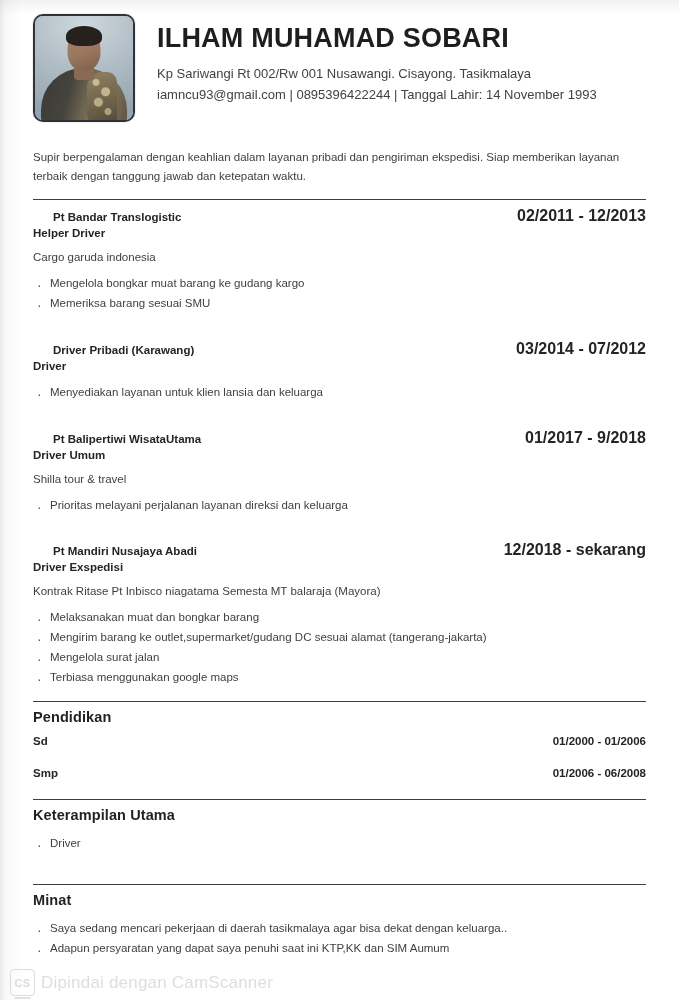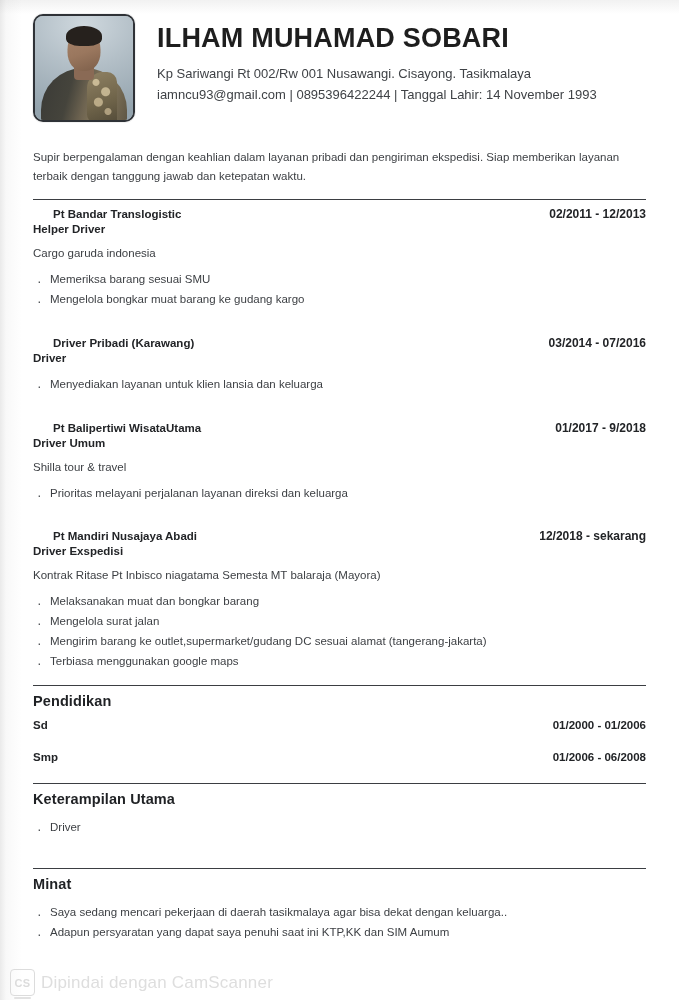--- a/index.html
+++ b/index.html
@@ -170,21 +170,21 @@
     justify-content: space-between;
     align-items: baseline;
   }
   .entry-org {
     font-size: 11.5px;
     font-weight: bold;
     color: #222427;
     padding-left: 20px;
   }
   .entry-date {
-    font-size: 12px;
+    font-size: 16px;
     font-weight: bold;
     color: #222427;
     white-space: nowrap;
     text-align: center;
   }
   .entry-role {
     font-size: 11.5px;
     font-weight: bold;
     color: #222427;
     margin-top: 2px;
@@ -300,31 +300,31 @@
       <hr class="rule">
 
       <div class="entry">
         <div class="entry-head">
           <span class="entry-org">Pt Bandar Translogistic</span>
           <span class="entry-date">02/2011 - 12/2013</span>
         </div>
         <div class="entry-role">Helper Driver</div>
         <div class="entry-note">Cargo garuda indonesia</div>
         <ul class="bullets">
+          <li>Mengelola bongkar muat barang ke gudang kargo</li>
           <li>Memeriksa barang sesuai SMU</li>
-          <li>Mengelola bongkar muat barang ke gudang kargo</li>
         </ul>
       </div>
 
       <div class="gap-lg"></div>
 
       <div class="entry">
         <div class="entry-head">
           <span class="entry-org">Driver Pribadi (Karawang)</span>
-          <span class="entry-date">03/2014 - 07/2016</span>
+          <span class="entry-date">03/2014 - 07/2012</span>
         </div>
         <div class="entry-role">Driver</div>
         <ul class="bullets">
           <li>Menyediakan layanan untuk klien lansia dan keluarga</li>
         </ul>
       </div>
 
       <div class="gap-lg"></div>
 
       <div class="entry">
@@ -343,22 +343,22 @@
 
       <div class="entry">
         <div class="entry-head">
           <span class="entry-org">Pt Mandiri Nusajaya Abadi</span>
           <span class="entry-date">12/2018 - sekarang</span>
         </div>
         <div class="entry-role">Driver Exspedisi</div>
         <div class="entry-note">Kontrak Ritase Pt Inbisco niagatama Semesta MT balaraja (Mayora)</div>
         <ul class="bullets">
           <li>Melaksanakan muat dan bongkar barang</li>
+          <li>Mengirim barang ke outlet,supermarket/gudang DC sesuai alamat (tangerang-jakarta)</li>
           <li>Mengelola surat jalan</li>
-          <li>Mengirim barang ke outlet,supermarket/gudang DC sesuai alamat (tangerang-jakarta)</li>
           <li>Terbiasa menggunakan google maps</li>
         </ul>
       </div>
     </div>
 
     <div class="section">
       <hr class="rule">
       <h2 class="section-title">Pendidikan</h2>
 
       <div class="edu-row">

